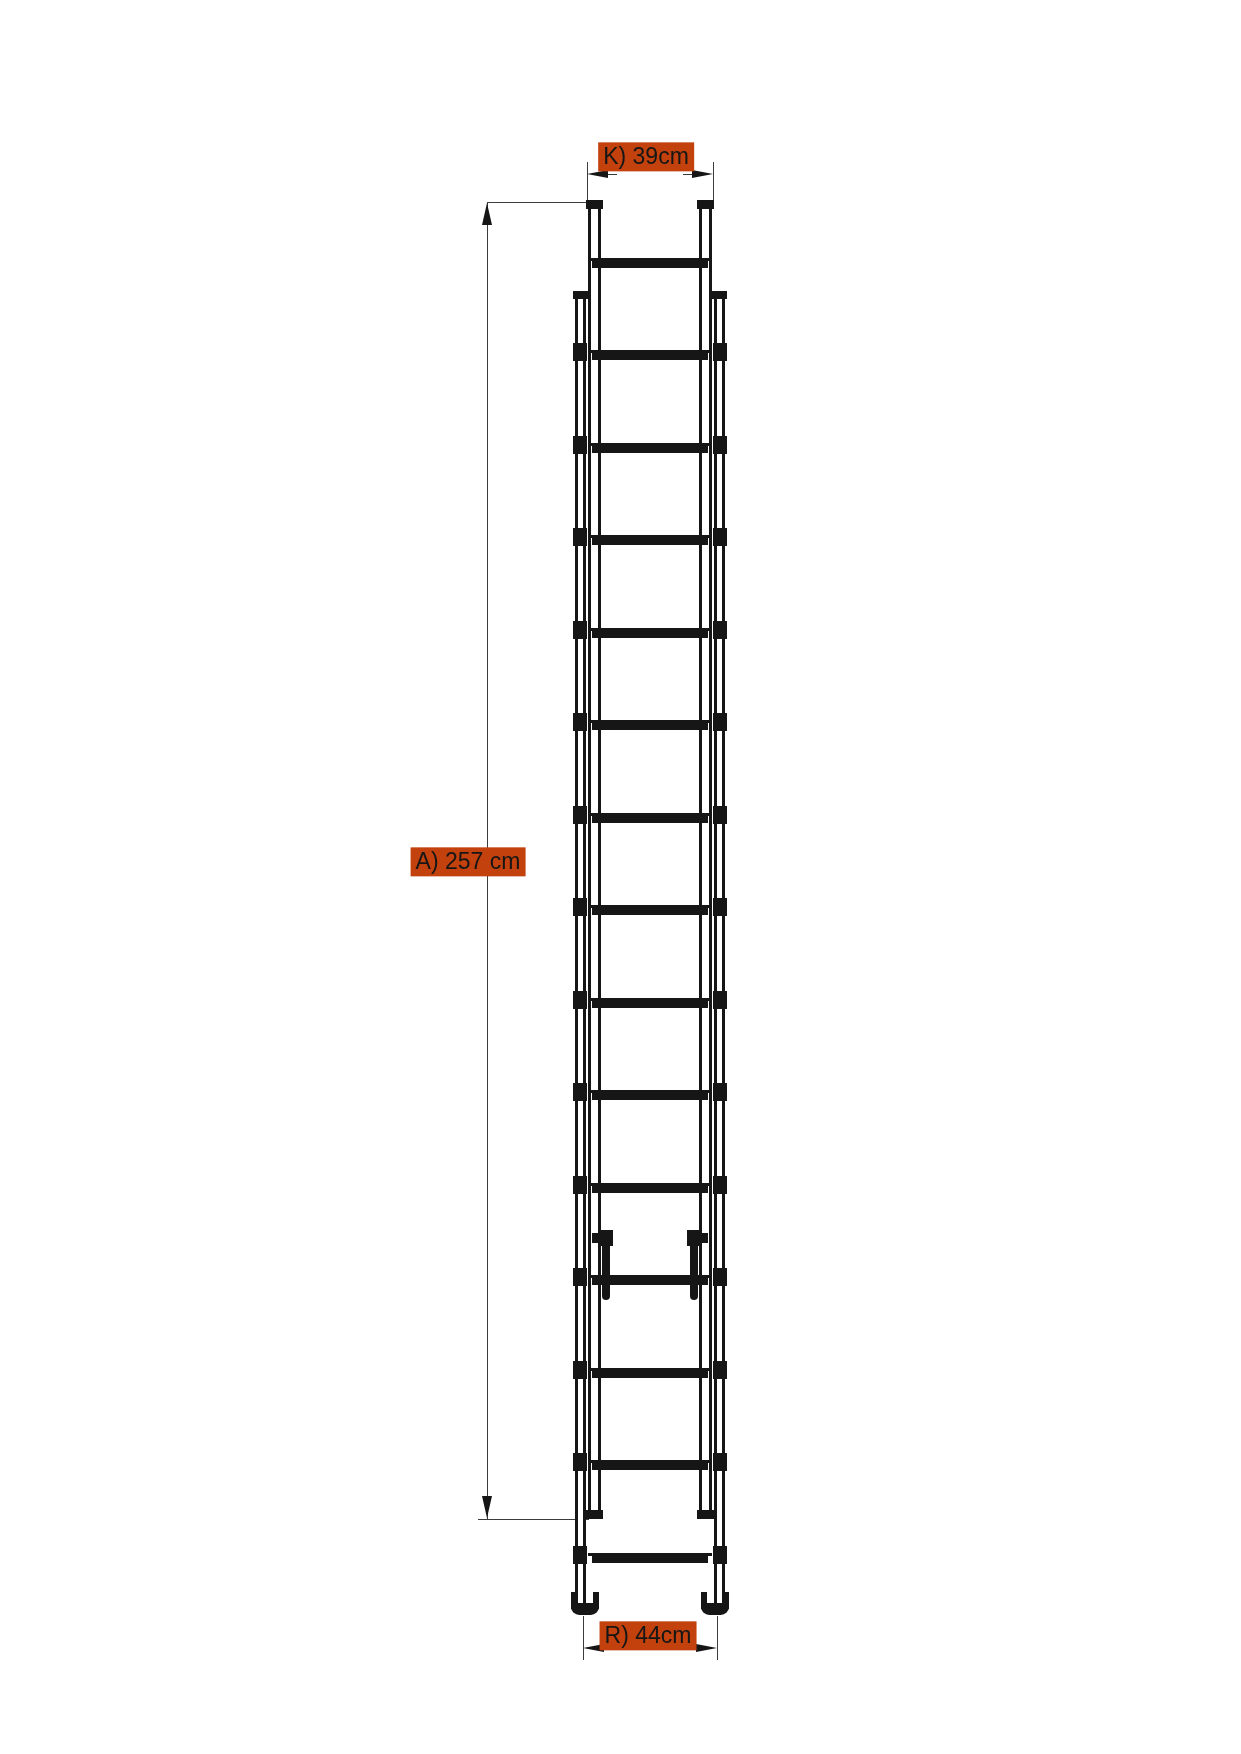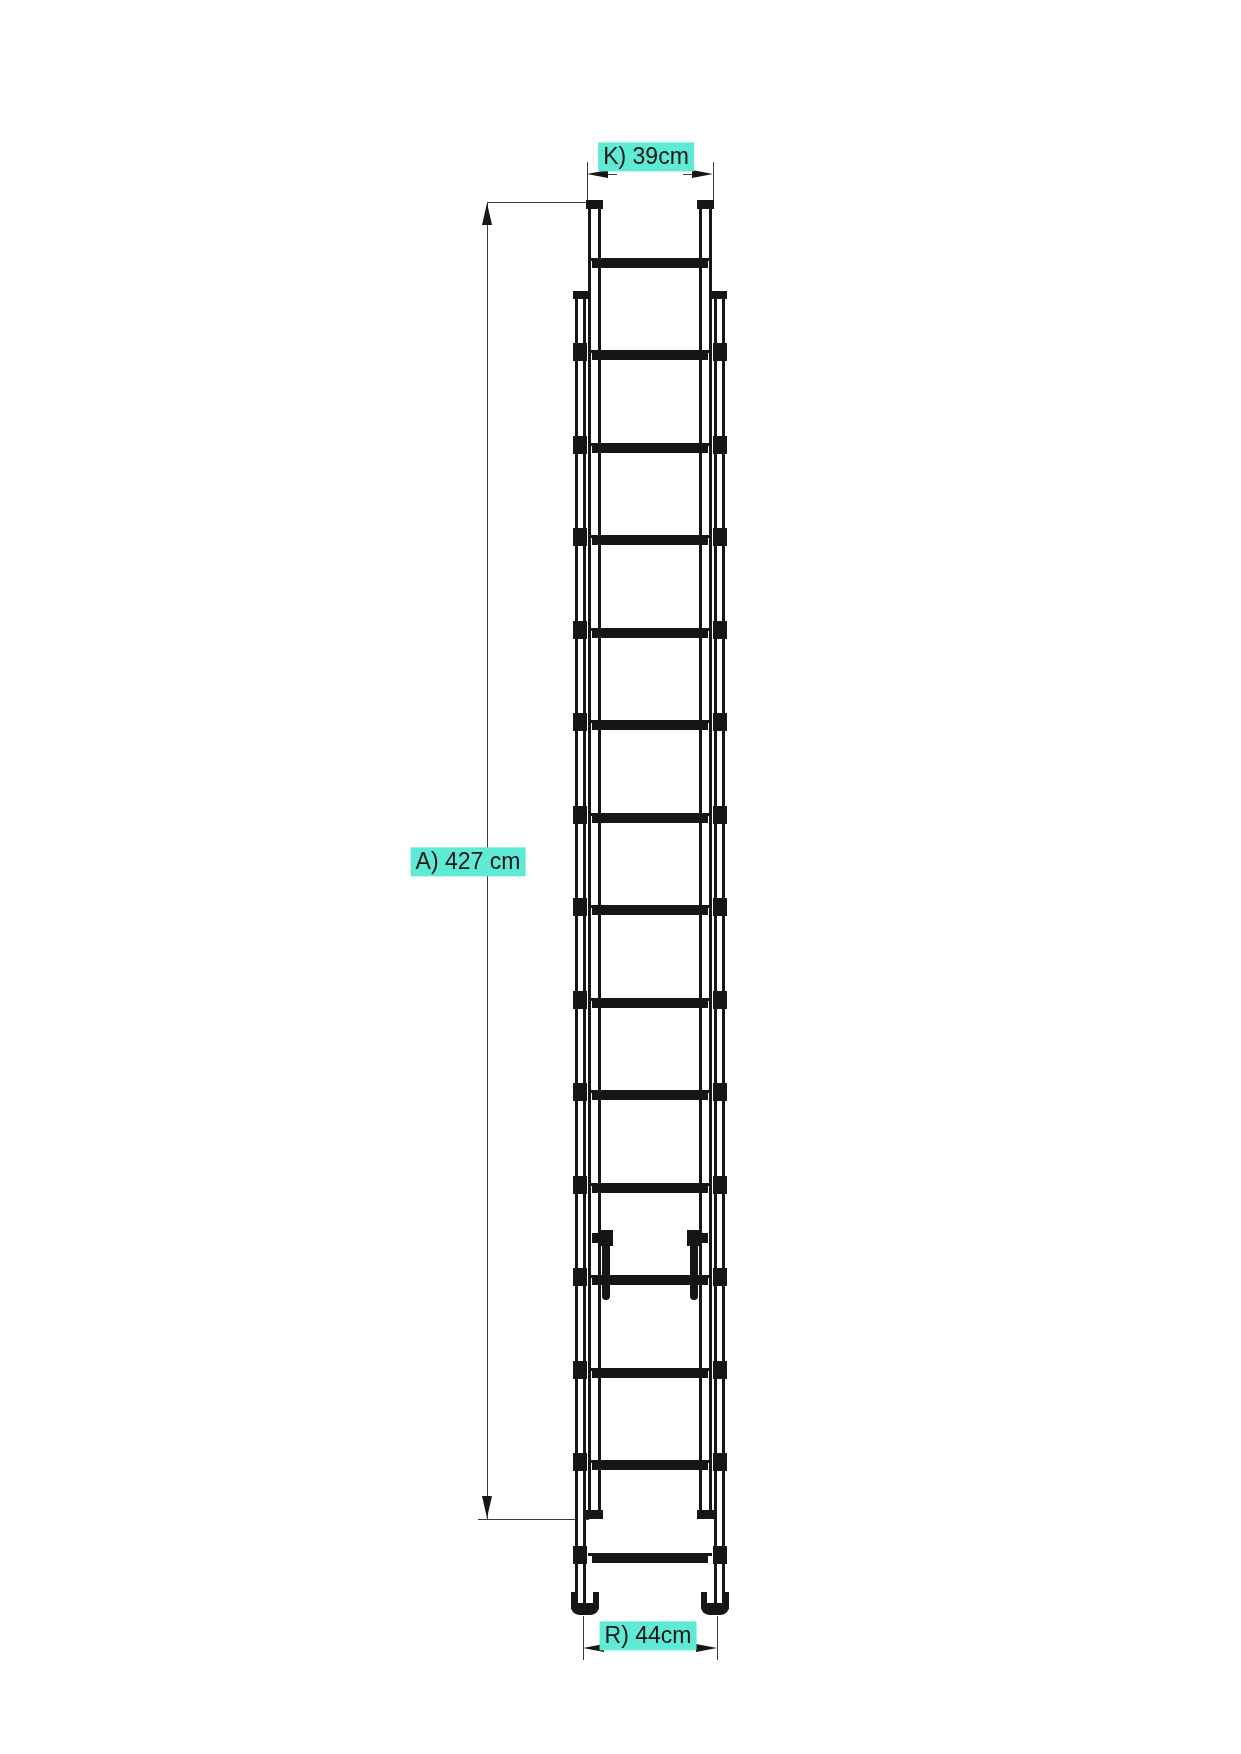--- a/index.html
+++ b/index.html
@@ -14,21 +14,21 @@
           border-left:3px solid var(--ink); border-right:3px solid var(--ink); }
   .dline{ position:absolute; background:var(--dim); }
   .arr  { position:absolute; width:0; height:0; }
   .arr.up    { border-left:5px solid transparent; border-right:5px solid transparent; border-bottom:22px solid var(--ink); }
   .arr.down  { border-left:5px solid transparent; border-right:5px solid transparent; border-top:22px solid var(--ink); }
   .arr.left  { border-top:4px solid transparent; border-bottom:4px solid transparent; border-right:21px solid var(--ink); }
   .arr.right { border-top:4px solid transparent; border-bottom:4px solid transparent; border-left:21px solid var(--ink); }
   .dim-label {
     position:absolute; transform:translate(-50%,-50%);
     font-size:23px; line-height:1.1; color:#161616;
-    background:#5eead4; padding:2px 5px; white-space:nowrap; z-index:6;
+    background:#c2410c; padding:2px 5px; white-space:nowrap; z-index:6;
   }
   .z2 { z-index:2; }
   .boot { position:absolute; width:28px; height:23px; z-index:4; }
   .boot .wall-l { position:absolute; left:0; top:0; width:6px; height:17px; background:var(--ink); }
   .boot .wall-r { position:absolute; right:0; top:0; width:6px; height:17px; background:var(--ink); }
   .boot .pad    { position:absolute; left:0; bottom:0; width:100%; height:12px; background:var(--ink);
                   border-radius:4px 4px 9px 9px; }
   .hook-bar { position:absolute; width:8px; background:var(--ink); border-radius:0 0 4px 4px; z-index:5; }
   .hook-top { position:absolute; background:var(--ink); z-index:5; }
 </style>
@@ -43,21 +43,21 @@
   <div class="arr right" style="left:692px; top:170px;"></div>
   <div class="dline" style="left:608px; top:174px; width:9px; height:1px;"></div>
   <div class="dline" style="left:683px; top:174px; width:9px; height:1px;"></div>
   <div class="dim-label" style="left:646px; top:157px;">K) 39cm</div>
 
   <div class="dline" style="left:487px; top:202px;  width:100px; height:1px;"></div>
   <div class="dline" style="left:478px; top:1519px; width:111px; height:1px;"></div>
   <div class="dline" style="left:487px; top:202px; width:1px; height:1317px;"></div>
   <div class="arr up" style="left:482px; top:203px;"></div>
   <div class="arr down" style="left:482px; top:1496px;"></div>
-  <div class="dim-label" style="left:468px; top:862px;">A) 427 cm</div>
+  <div class="dim-label" style="left:468px; top:862px;">A) 257 cm</div>
 
   <div class="rail" style="left:588px; top:200px; width:13px; height:1319px;"></div>
   <div class="rail" style="left:699px; top:200px; width:13px; height:1319px;"></div>
   <div class="rail" style="left:575px; top:291px; width:11px; height:1321px;"></div>
   <div class="rail" style="left:714px; top:291px; width:11px; height:1321px;"></div>
 
   <div class="ink z2" style="left:586px; top:200px;  width:17px; height:9px;"></div>
   <div class="ink z2" style="left:697px; top:200px;  width:17px; height:9px;"></div>
   <div class="ink z2" style="left:586px; top:1510px; width:17px; height:9px;"></div>
   <div class="ink z2" style="left:697px; top:1510px; width:17px; height:9px;"></div>

